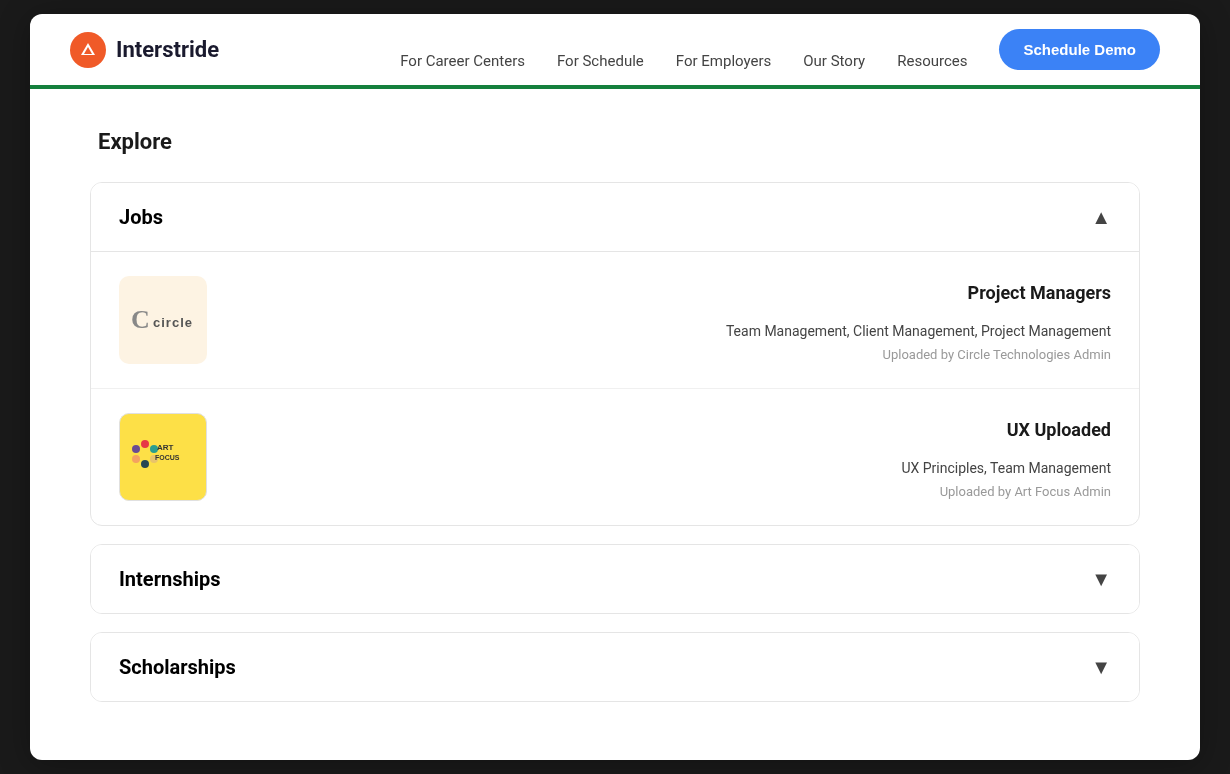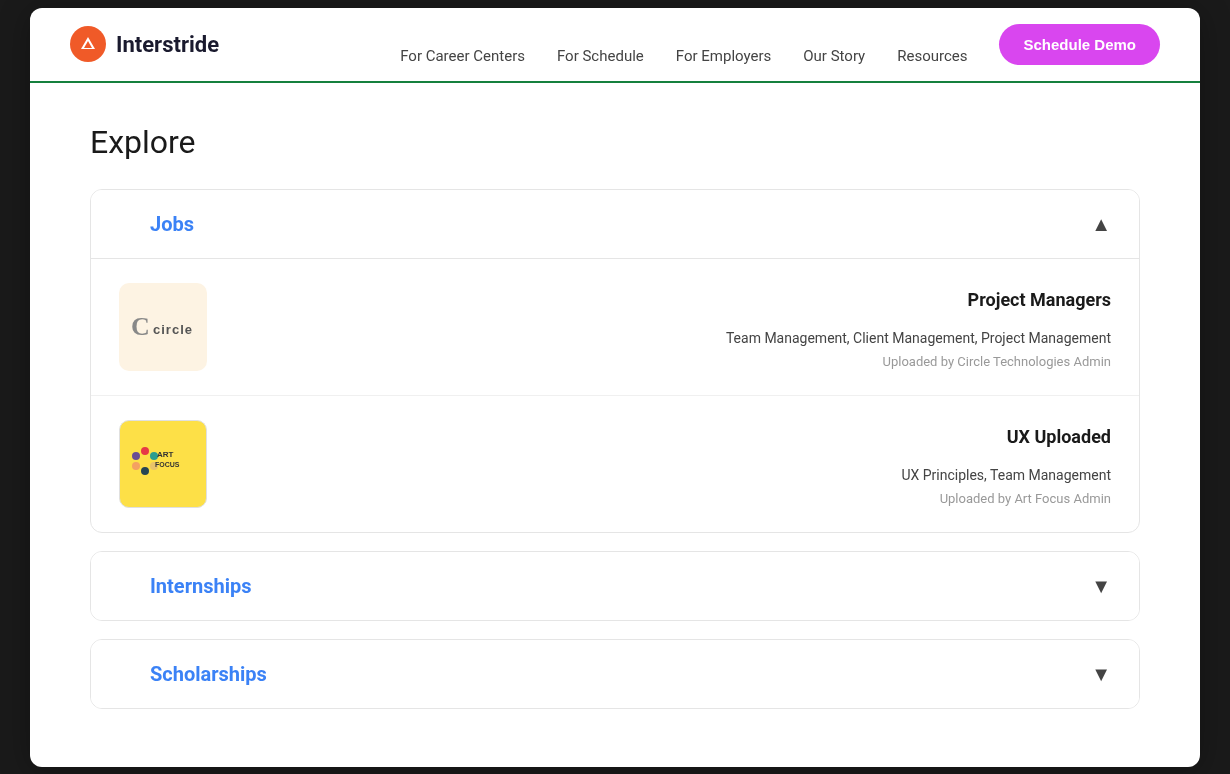--- a/index.html
+++ b/index.html
@@ -19,21 +19,21 @@
       overflow: hidden;
       box-shadow: 0 4px 32px rgba(0,0,0,0.3);
     }
     
     .nav {
       display: flex;
       align-items: center;
       justify-content: space-between;
       padding: 0 40px;
       height: 75px;
-      border-bottom: 2px solid #15803d;
+      border-bottom: 4px solid #15803d;
     }
     .nav-logo {
       display: flex;
       align-items: center;
       gap: 10px;
       font-size: 22px;
       font-weight: 700;
       color: #1a1a2e;
       text-decoration: none;
     }
@@ -55,59 +55,59 @@
       align-items: flex-end;
       gap: 32px;
     }
     .nav-link {
       color: #444;
       font-size: 15px;
       text-decoration: none;
       cursor: pointer;
     }
     .schedule-btn {
-      background: #d946ef;
+      background: #3b82f6;
       color: #fff;
       border: none;
       border-radius: 25px;
       padding: 12px 24px;
       font-size: 15px;
       font-weight: 600;
       cursor: pointer;
     }
     
     .main-content {
       padding: 40px 60px;
     }
     .explore-title {
-      font-size: 32px;
-      font-weight: 400;
+      font-size: 22px;
+      font-weight: 700;
       color: #1a1a1a;
       margin-bottom: 28px;
+      margin-left: 8px;
     }
     
     .accordion {
       border: 1px solid #e5e5e5;
       border-radius: 12px;
       margin-bottom: 18px;
       overflow: hidden;
     }
     .accordion-header {
       display: flex;
       align-items: center;
       justify-content: space-between;
       padding: 22px 28px;
       cursor: pointer;
       background: #fff;
     }
     .accordion-title {
       font-size: 20px;
       font-weight: 700;
-      color: #3b82f6;
-      margin-left: 31px;
+      color: #000000;
     }
     .chevron-icon {
       font-size: 20px;
       color: #444;
     }
     .accordion-body {
       border-top: 1px solid #e5e5e5;
       padding: 0;
     }
     

